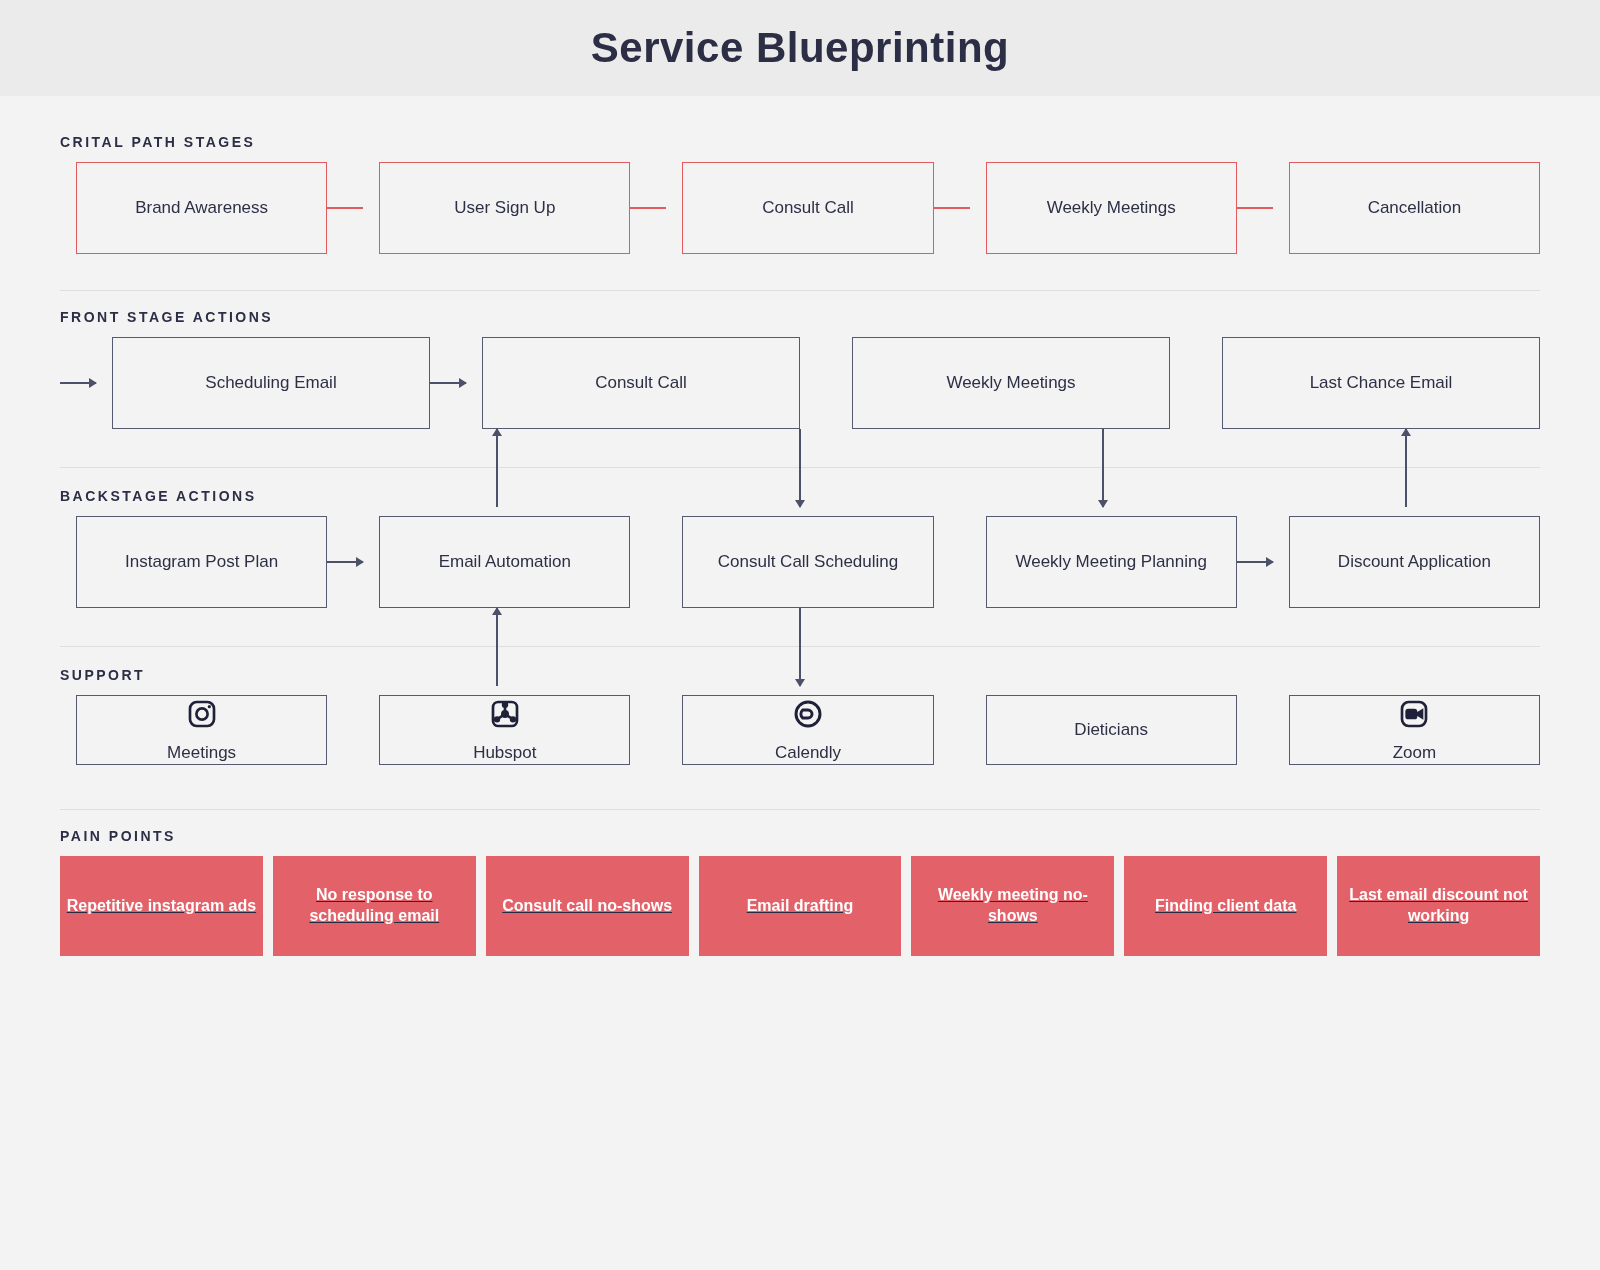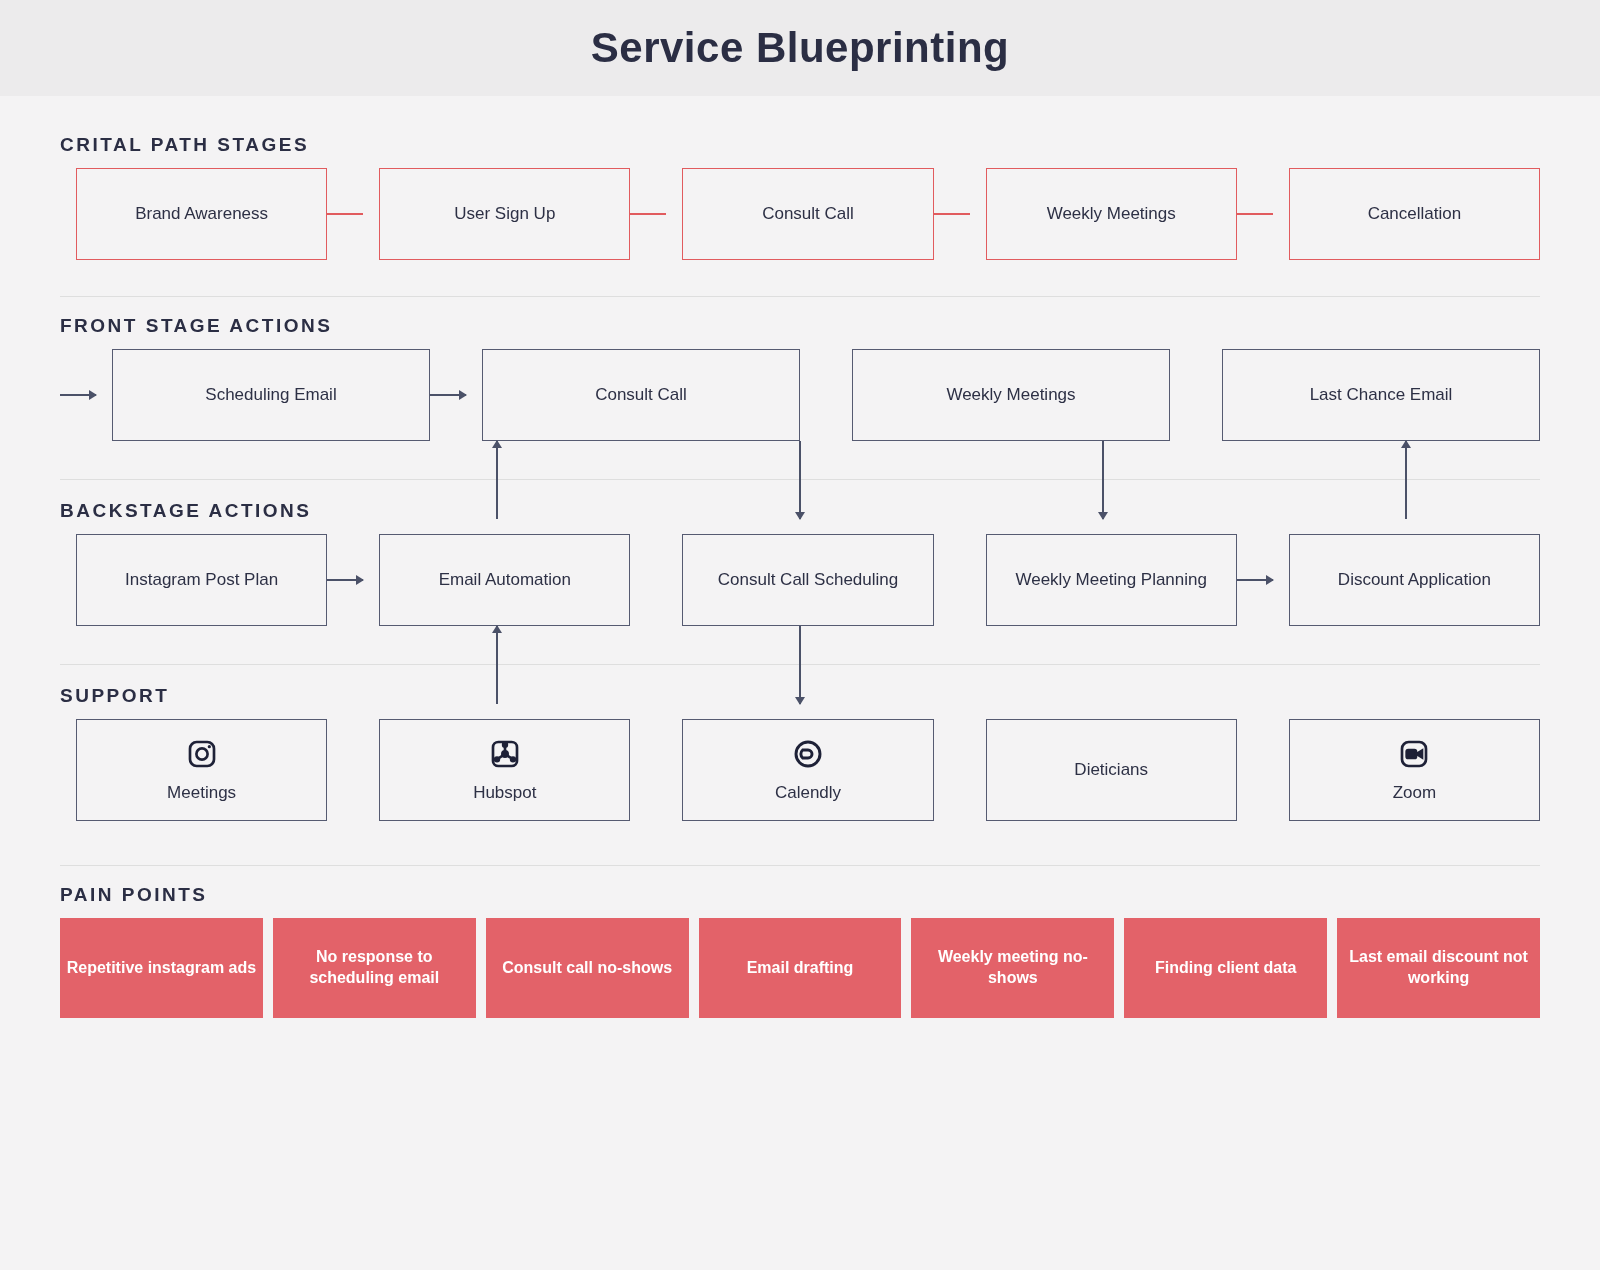--- a/index.html
+++ b/index.html
@@ -29,21 +29,21 @@
     font-size:42px;
     font-weight:800;
     letter-spacing:0.5px;
     color:#2b2e44;
     text-align:center;
   }
   .page{
     padding:20px 60px 40px 60px;
   }
   .section-label{
-    font-size:19px;
+    font-size:14px;
     letter-spacing:2.5px;
     font-weight:700;
     color:#2b2e44;
     margin:18px 0 12px 0;
   }
   .row{
     display:flex;
     align-items:stretch;
     position:relative;
   }
@@ -62,21 +62,21 @@
     align-items:center;
     justify-content:center;
     text-align:center;
     font-size:17px;
     color:#2d3045;
     position:relative;
     flex-direction:column;
     gap:8px;
   }
   .box.redline{border-color:var(--linkred);}
-  .box.support{height:102px;justify-content:center;}
+  .box.support{height:70px;justify-content:center;}
   .box .icon{font-size:30px;line-height:1;color:#1e2137;}
   .gap{
     width:36px;
     flex:0 0 36px;
     display:flex;
     align-items:center;
     justify-content:center;
     position:relative;
   }
   .h-link{height:2px;background:var(--linkred);width:100%;}
@@ -104,21 +104,21 @@
     content:"";position:absolute;top:-1px;left:50%;transform:translateX(-50%);
     border-bottom:8px solid var(--navy);
     border-left:5px solid transparent;border-right:5px solid transparent;
   }
   .v-arrow.down::after{
     content:"";position:absolute;bottom:-1px;left:50%;transform:translateX(-50%);
     border-top:8px solid var(--navy);
     border-left:5px solid transparent;border-right:5px solid transparent;
   }
   
-  .pain-row{display:flex;gap:10px;}
+  .pain-row{display:flex;gap:10px;text-decoration:underline;}
   .pain{
     flex:1 1 0;
     background:var(--pink);
     color:#fff;
     font-weight:700;
     font-size:16px;
     display:flex;align-items:center;justify-content:center;text-align:center;
     height:100px;
     padding:0 6px;
     line-height:1.3;

